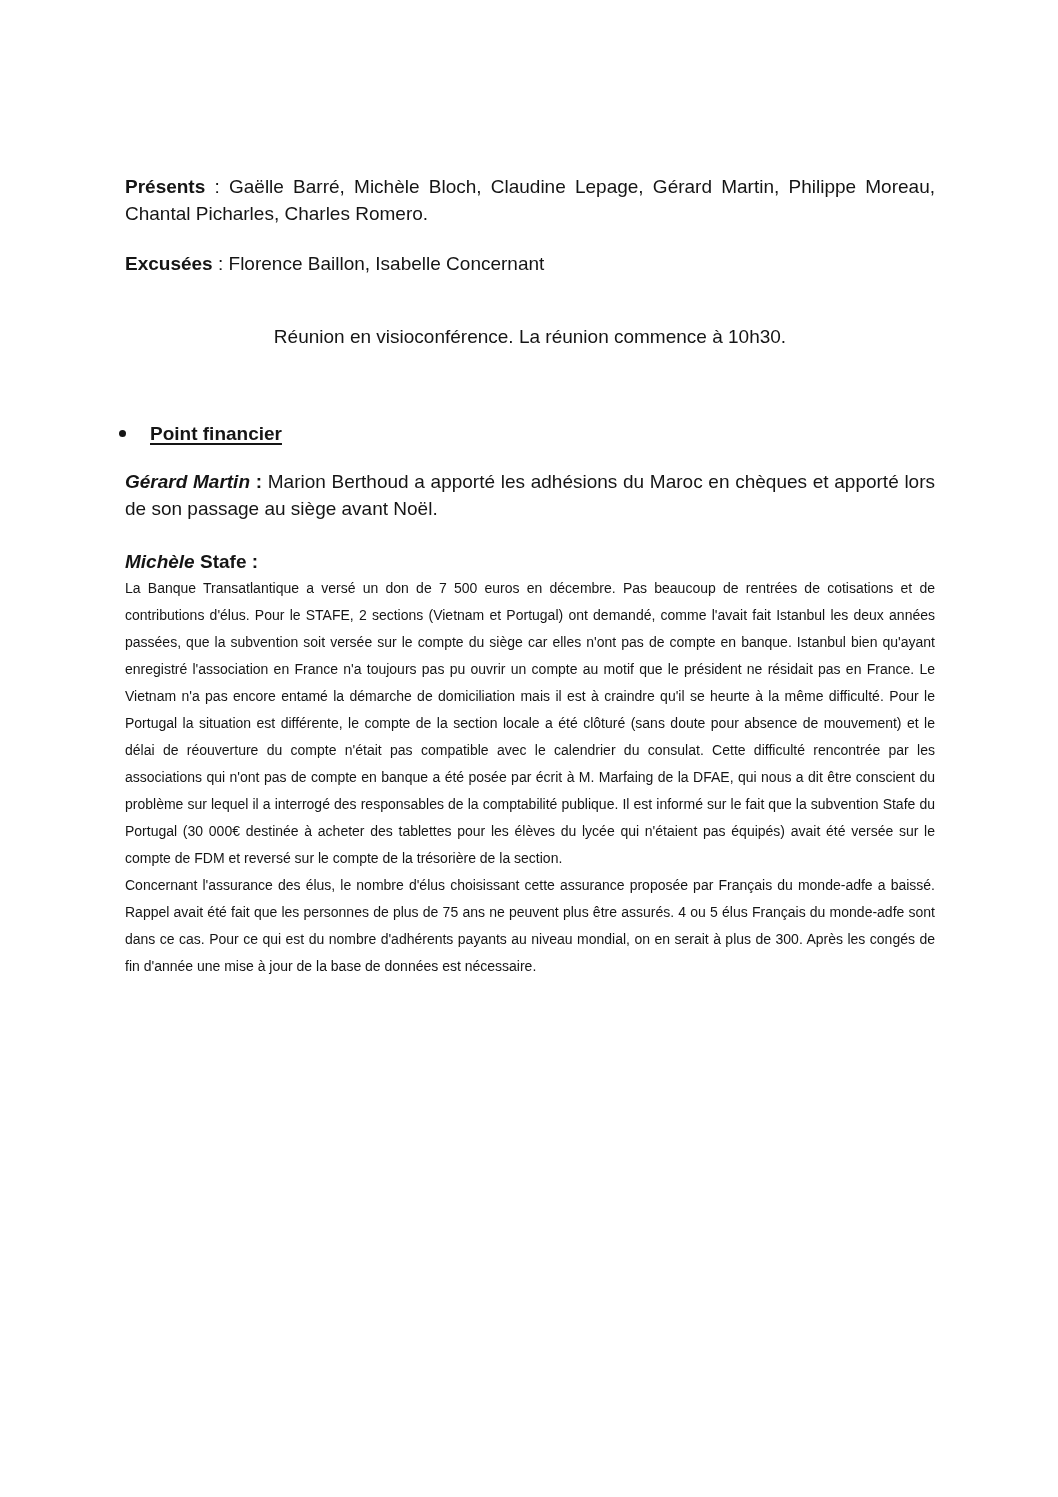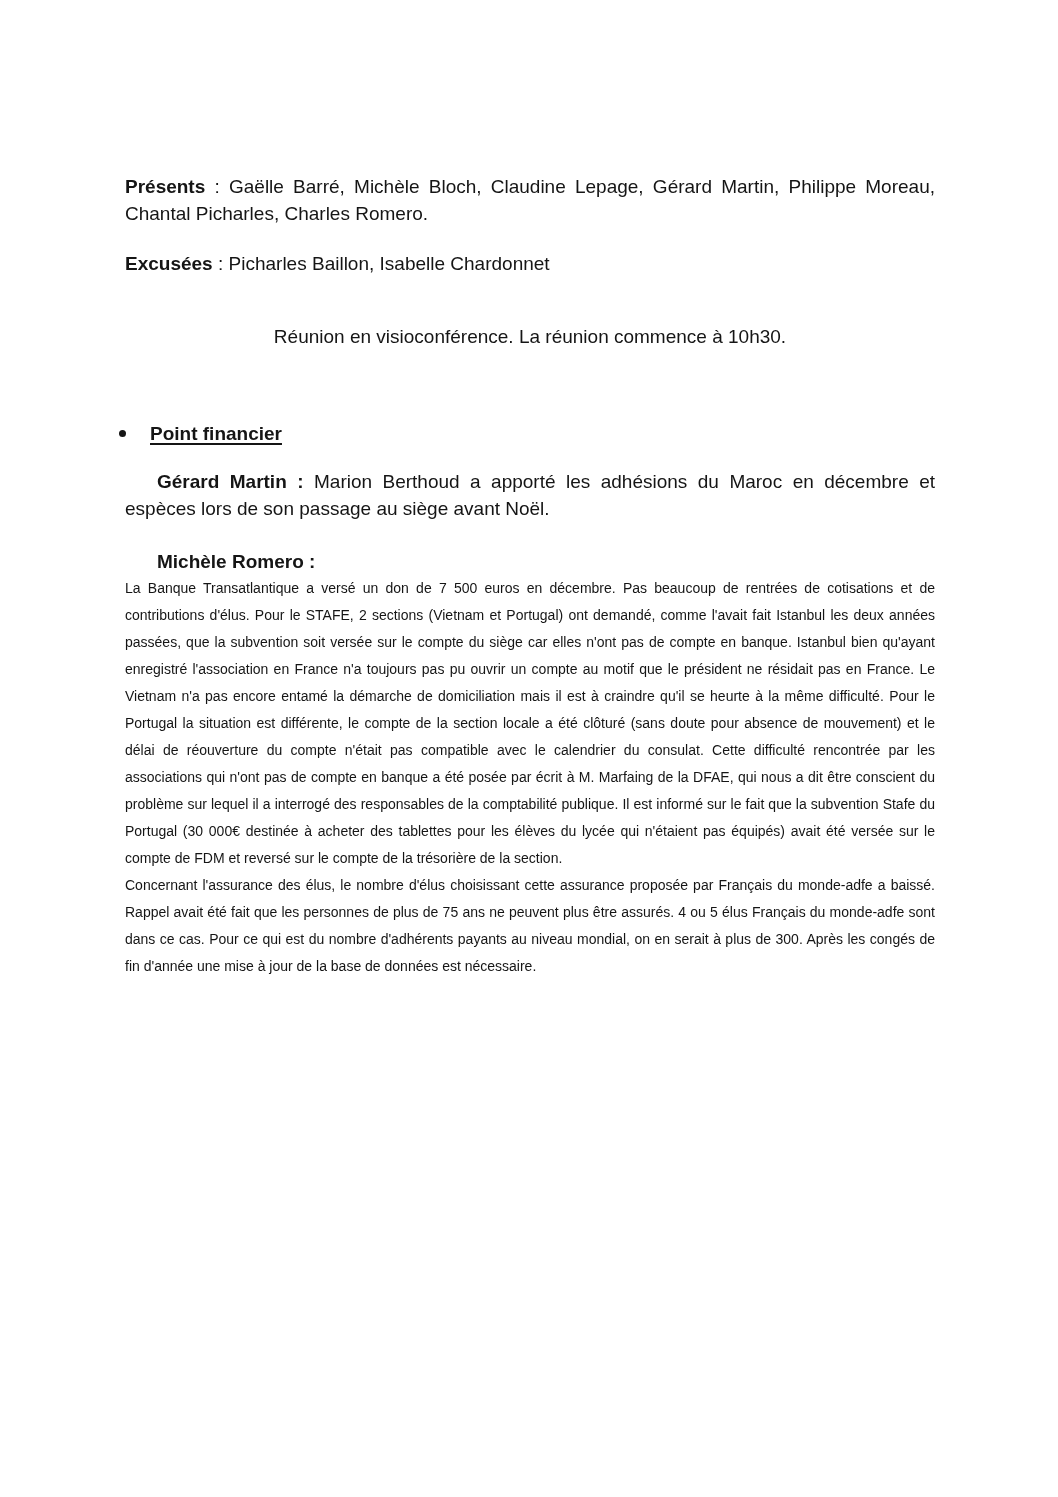--- a/index.html
+++ b/index.html
@@ -61,21 +61,21 @@
   }
   .agenda-body {
     font-size: 19px;
     line-height: 27px;
   }
   .speaker-para {
     margin-bottom: 26px;
   }
   .speaker-name {
     font-weight: bold;
-    margin-left: 32px;
+    font-style: italic;
   }
   .speaker-name-plain {
     font-weight: bold;
     font-style: normal;
   }
   .speaker-heading {
     font-size: 19px;
     line-height: 27px;
     margin: 0;
   }
@@ -89,34 +89,34 @@
 </head>
 <body>
 
 <div class="page">
 
   <div>
     <p class="para"><span class="label-bold">Présents</span><span> : </span><span>Gaëlle Barré, Michèle Bloch, Claudine Lepage, Gérard Martin, Philippe Moreau, Chantal Picharles, Charles Romero.</span></p>
 
 
 
-    <p class="para attendance-excusees"><span class="label-bold">Excusées</span><span> : </span><span>Picharles Baillon, Isabelle Chardonnet</span></p>
+    <p class="para attendance-excusees"><span class="label-bold">Excusées</span><span> : </span><span>Florence Baillon, Isabelle Concernant</span></p>
   </div>
 
   <p class="para meeting-note">Réunion en visioconférence. La réunion commence à 10h30.</p>
 
   <div>
 
     <div class="agenda-item" style="margin-bottom:21px;">
       <span class="bullet-dot"></span>
       <div class="agenda-title">Point financier</div>
     </div>
   </div>
 
-  <p class="para speaker-para"><span class="speaker-name">Gérard Martin</span><span class="label-bold"> : </span><span>Marion Berthoud a apporté les adhésions du Maroc en décembre et espèces lors de son passage au siège avant Noël.</span></p>
+  <p class="para speaker-para"><span class="speaker-name">Gérard Martin</span><span class="label-bold"> : </span><span>Marion Berthoud a apporté les adhésions du Maroc en chèques et apporté lors de son passage au siège avant Noël.</span></p>
 
   <div>
-    <p class="speaker-heading"><span class="speaker-name">Michèle</span><span class="speaker-name-plain"> Romero</span><span class="speaker-name-plain"> :</span></p>
+    <p class="speaker-heading"><span class="speaker-name">Michèle</span><span class="speaker-name-plain"> Stafe</span><span class="speaker-name-plain"> :</span></p>
     <p class="flow-para">La Banque Transatlantique a versé un don de 7 500 euros en décembre. Pas beaucoup de rentrées de cotisations et de contributions d'élus. Pour le STAFE, 2 sections (Vietnam et Portugal) ont demandé, comme l'avait fait Istanbul les deux années passées, que la subvention soit versée sur le compte du siège car elles n'ont pas de compte en banque. Istanbul bien qu'ayant enregistré l'association en France n'a toujours pas pu ouvrir un compte au motif que le président ne résidait pas en France. Le Vietnam n'a pas encore entamé la démarche de domiciliation mais il est à craindre qu'il se heurte à la même difficulté. Pour le Portugal la situation est différente, le compte de la section locale a été clôturé (sans doute pour absence de mouvement) et le délai de réouverture du compte n'était pas compatible avec le calendrier du consulat. Cette difficulté rencontrée par les associations qui n'ont pas de compte en banque a été posée par écrit à M. Marfaing de la DFAE, qui nous a dit être conscient du problème sur lequel il a interrogé des responsables de la comptabilité publique. Il est informé sur le fait que la subvention Stafe du Portugal (30 000€ destinée à acheter des tablettes pour les élèves du lycée qui n'étaient pas équipés) avait été versée sur le compte de FDM et reversé sur le compte de la trésorière de la section.</p>
     <p class="flow-para">Concernant l'assurance des élus, le nombre d'élus choisissant cette assurance proposée par Français du monde-adfe a baissé. Rappel avait été fait que les personnes de plus de 75 ans ne peuvent plus être assurés. 4 ou 5 élus Français du monde-adfe sont dans ce cas. Pour ce qui est du nombre d'adhérents payants au niveau mondial, on en serait à plus de 300. Après les congés de fin d'année une mise à jour de la base de données est nécessaire.</p>
   </div>
 
 </div>
 
 </body></html>

